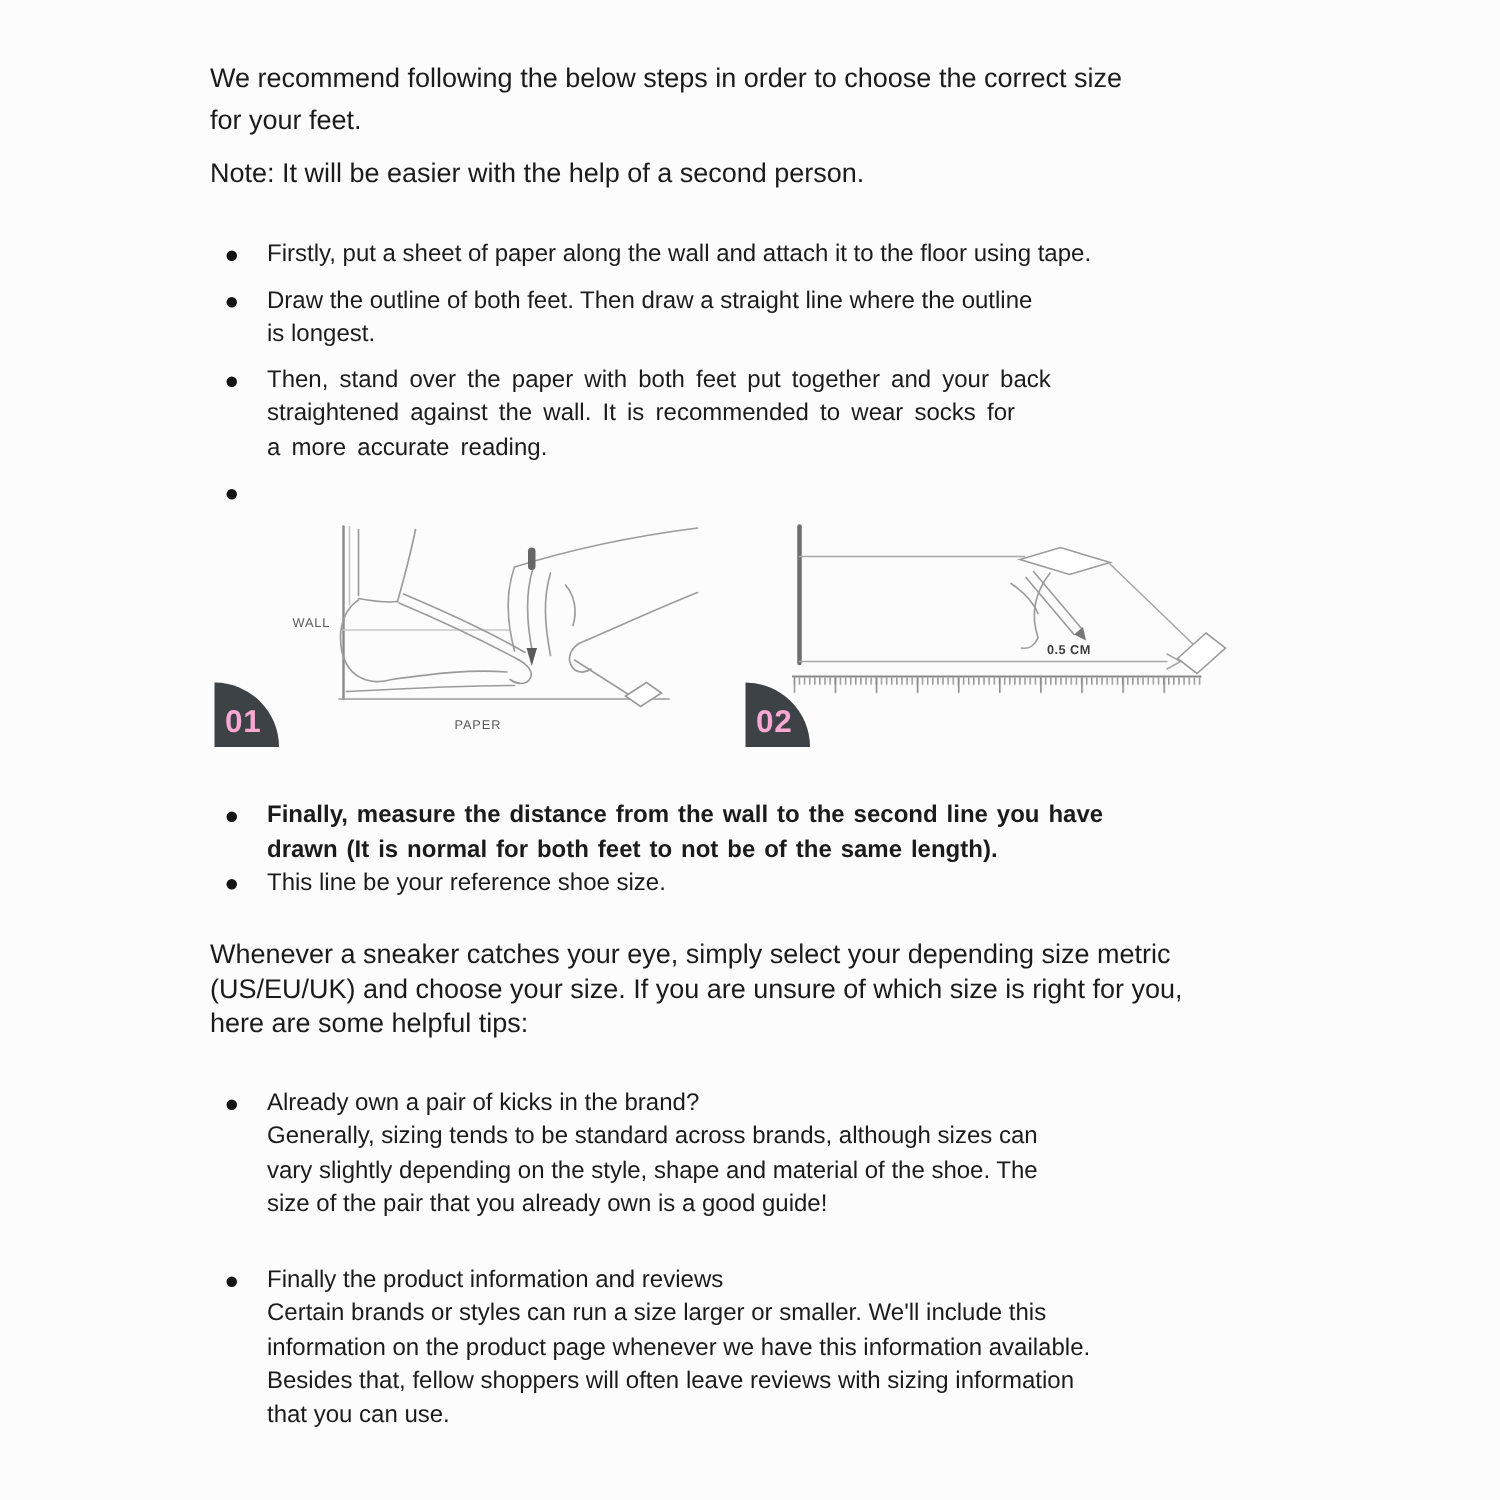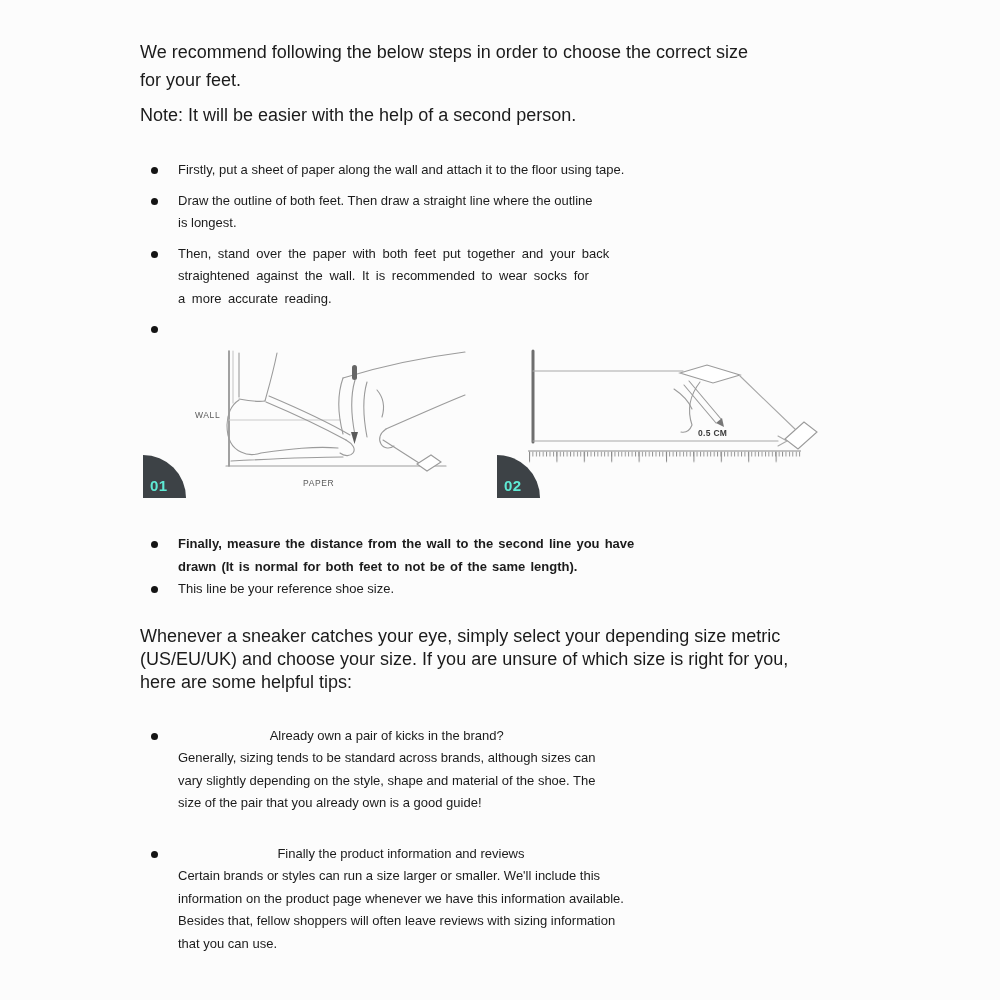--- a/index.html
+++ b/index.html
@@ -5,38 +5,38 @@
   html,body{margin:0;padding:0;width:1000px;height:1000px;overflow:hidden;background:#fcfcfc;}
   body{font-family:"Liberation Sans","DejaVu Sans",sans-serif;color:#1b1b1b;}
   .page{position:relative;width:795px;height:1000px;}
   .content{position:absolute;left:140px;top:38px;width:775px;}
   .pre{white-space:pre-line;}
   p{margin:0;font-size:18px;}
   .intro{line-height:28px;}
   .note{margin-top:7px;line-height:28px;}
   ul.list{list-style:none;margin:0;padding:0;}
   ul.steps{margin-top:30px;}
-  ul.list li{display:flex;font-size:13px;line-height:22.5px;margin-bottom:8px;}
+  ul.list li{display:flex;font-size:16px;line-height:22.5px;margin-bottom:8px;}
   ul.results li{margin-bottom:0;}
   ul.tips li{margin-bottom:28px;}
   .dot{flex:0 0 auto;width:7px;height:7px;border-radius:50%;background:#141414;margin:8px 0 0 11px;}
   .txt{margin-left:20px;}
   .ws3{word-spacing:3px;}
   .ws15{word-spacing:1.5px;font-weight:bold;}
   .figures{position:relative;height:160px;margin-top:12px;}
   .fig{position:absolute;top:0;}
   .fig1{left:0;width:330px;height:160px;}
   .fig2{left:350px;width:345px;height:160px;}
   .badge{position:absolute;left:3px;top:110px;width:43px;height:43px;background:#3d4246;border-radius:0 100% 0 0;}
   .fig2 .badge{left:7px;}
-  .badge span{position:absolute;left:7px;bottom:4px;color:#5eead4;font-size:15px;font-weight:bold;letter-spacing:0.5px;text-align:right;}
+  .badge span{position:absolute;left:7px;bottom:4px;color:#f9a8d4;font-size:21px;font-weight:bold;letter-spacing:0.5px;text-align:right;}
   ul.results{margin-top:28px;}
   .tipsintro{margin-top:24px;line-height:23px;}
   ul.tips{margin-top:31px;}
-  .tip-title{line-height:22.5px;text-align:center;}
+  .tip-title{line-height:22.5px;}
   .tip-body{line-height:22.5px;}
   svg{display:block;}
   svg path, svg line, svg polygon{vector-effect:non-scaling-stroke;}
   .lbl{font-family:"Liberation Sans",sans-serif;fill:#5a5a5a;font-size:8.5px;letter-spacing:0.6px;}
   .lblb{font-family:"Liberation Sans",sans-serif;fill:#3c3c3c;font-size:8.5px;font-weight:bold;letter-spacing:0.3px;}
 </style>
 </head>
 <body>
 
 <div class="page">

